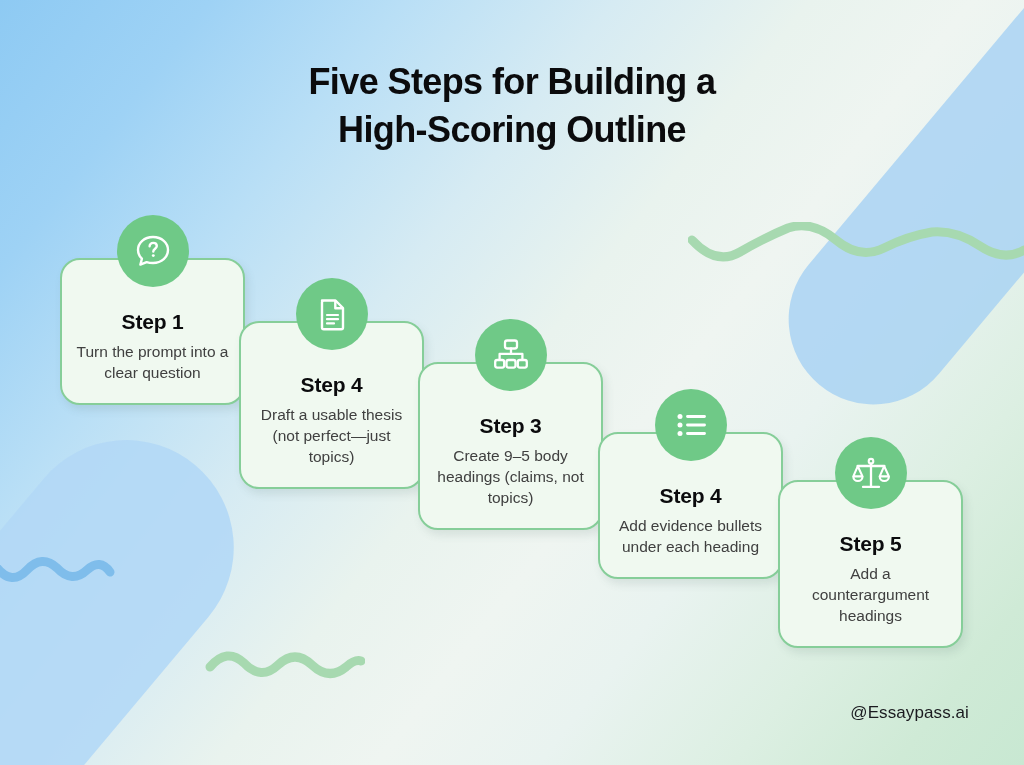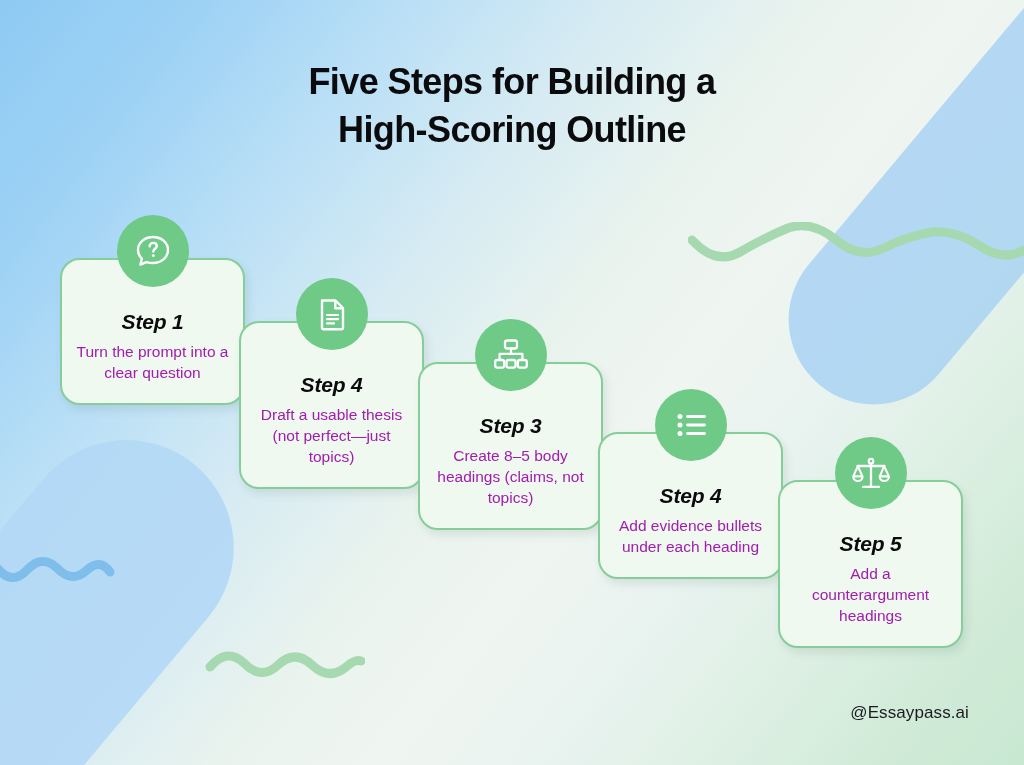--- a/index.html
+++ b/index.html
@@ -116,26 +116,25 @@
     justify-content: center;
   }
   .step-icon svg { display: block; }
 
   .step-title {
     font-size: 21px;
     font-weight: bold;
     color: #0B0B0D;
     margin-bottom: 7px;
     letter-spacing: -0.2px;
-    font-style: italic;
   }
 
   .step-desc {
     font-size: 15.5px;
-    color: #a21caf;
+    color: #404040;
     line-height: 1.36;
   }
 
   
   #step-1 { left: 60px;  top: 258px; }
   #step-2 { left: 239px; top: 321px; }
   #step-3 { left: 418px; top: 362px; }
   #step-4 { left: 598px; top: 432px; }
   #step-5 { left: 778px; top: 480px; }
 
@@ -212,21 +211,21 @@
       <div class="step-icon">
         <svg width="40" height="40" viewBox="0 0 40 40">
           <rect x="14" y="5.5" width="12" height="8" rx="2.2" fill="none" stroke="#FFFFFF" stroke-width="2.3"></rect>
           <path d="M20 13.5 v5.4 M8.6 24.8 v-5.9 h22.8 v5.9" fill="none" stroke="#FFFFFF" stroke-width="2.3" stroke-linecap="round" stroke-linejoin="round"></path>
           <rect x="4.2" y="25" width="9" height="7.6" rx="2" fill="none" stroke="#FFFFFF" stroke-width="2.3"></rect>
           <rect x="15.5" y="25" width="9" height="7.6" rx="2" fill="none" stroke="#FFFFFF" stroke-width="2.3"></rect>
           <rect x="26.8" y="25" width="9" height="7.6" rx="2" fill="none" stroke="#FFFFFF" stroke-width="2.3"></rect>
         </svg>
       </div>
       <div class="step-title">Step 3</div>
-      <div class="step-desc">Create 8–5 body headings (claims, not topics)</div>
+      <div class="step-desc">Create 9–5 body headings (claims, not topics)</div>
     </div>
 
     <div class="step" id="step-4">
       <div class="step-icon">
         <svg width="40" height="40" viewBox="0 0 40 40">
           <circle cx="9" cy="11.5" r="2.5" fill="#FFFFFF"></circle>
           <circle cx="9" cy="20" r="2.5" fill="#FFFFFF"></circle>
           <circle cx="9" cy="28.5" r="2.5" fill="#FFFFFF"></circle>
           <path d="M16.5 11.5 h17 M16.5 20 h17 M16.5 28.5 h17" fill="none" stroke="#FFFFFF" stroke-width="2.9" stroke-linecap="round"></path>
         </svg>

